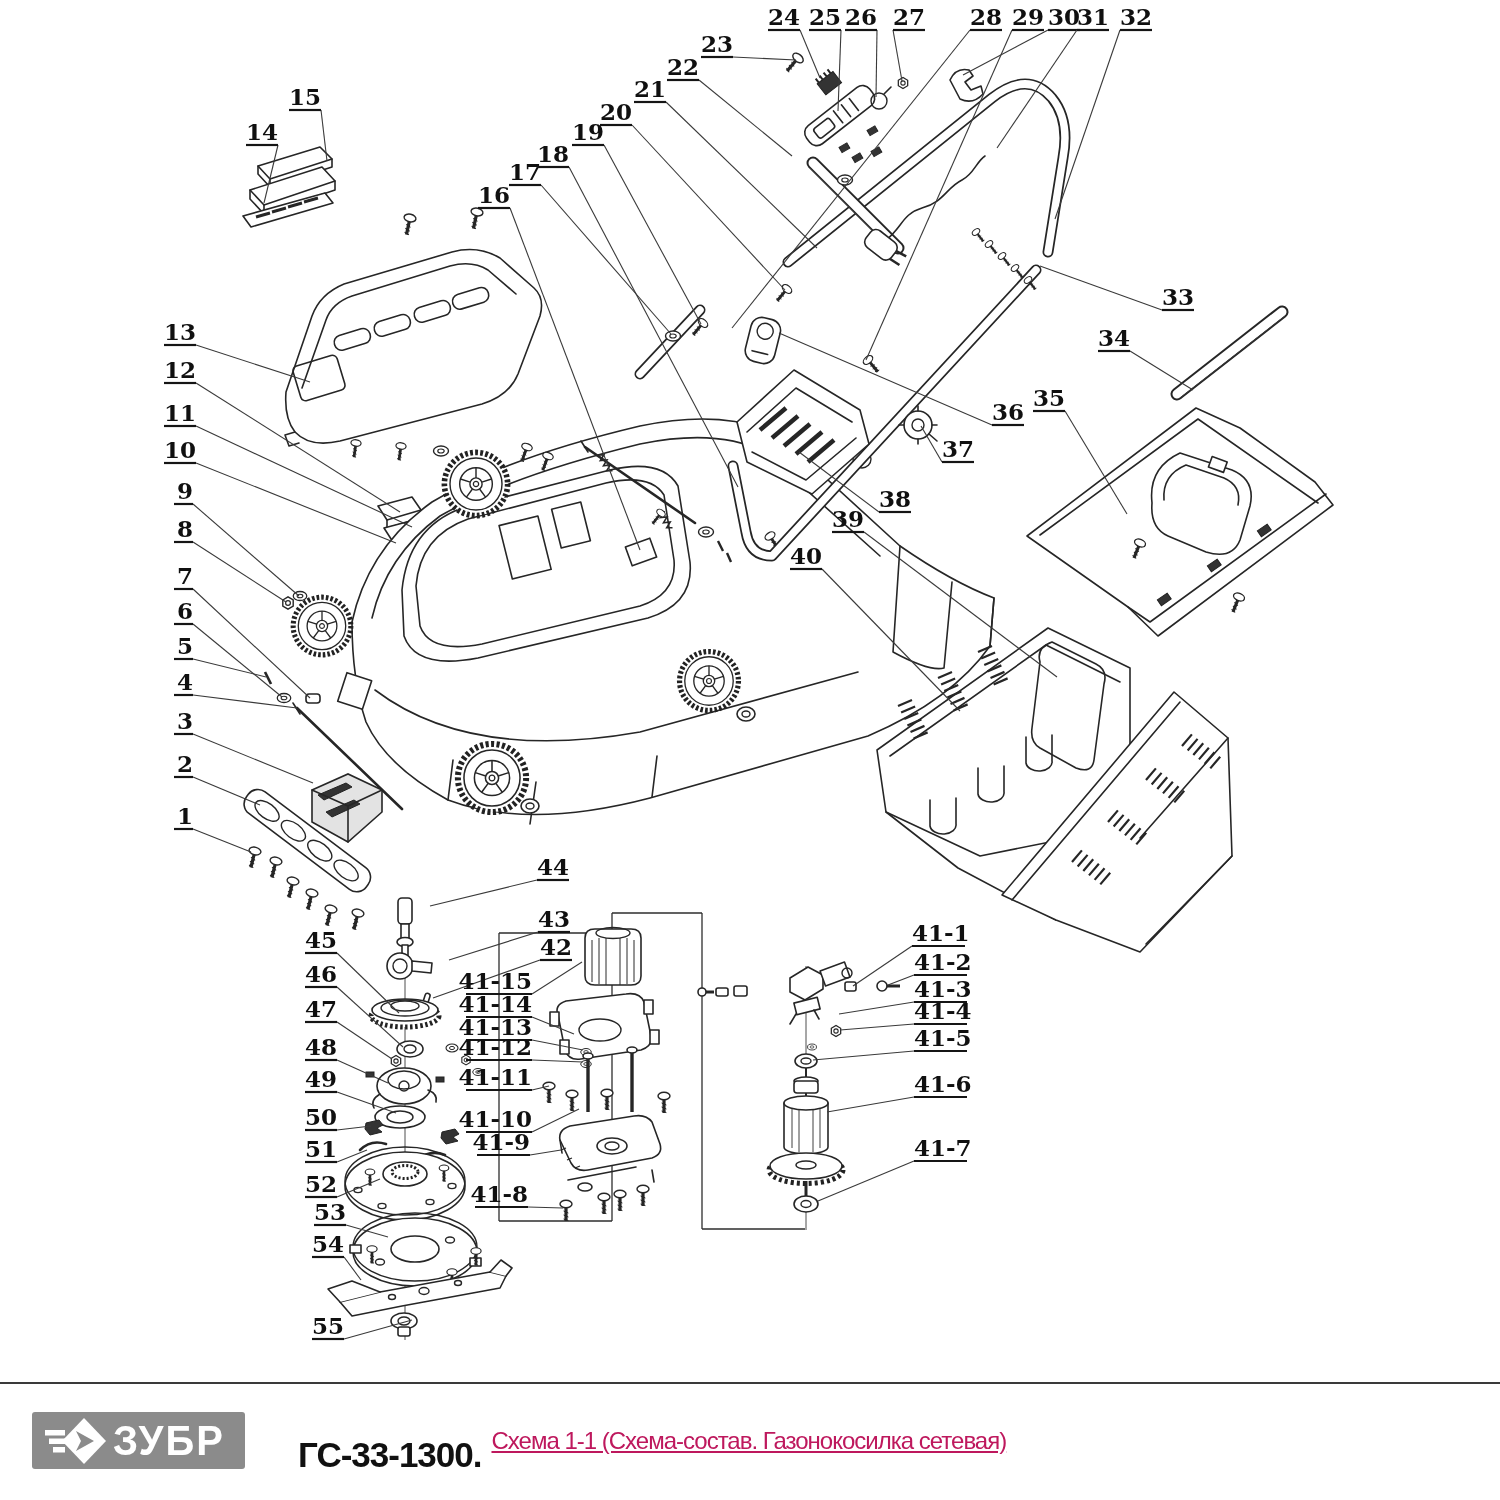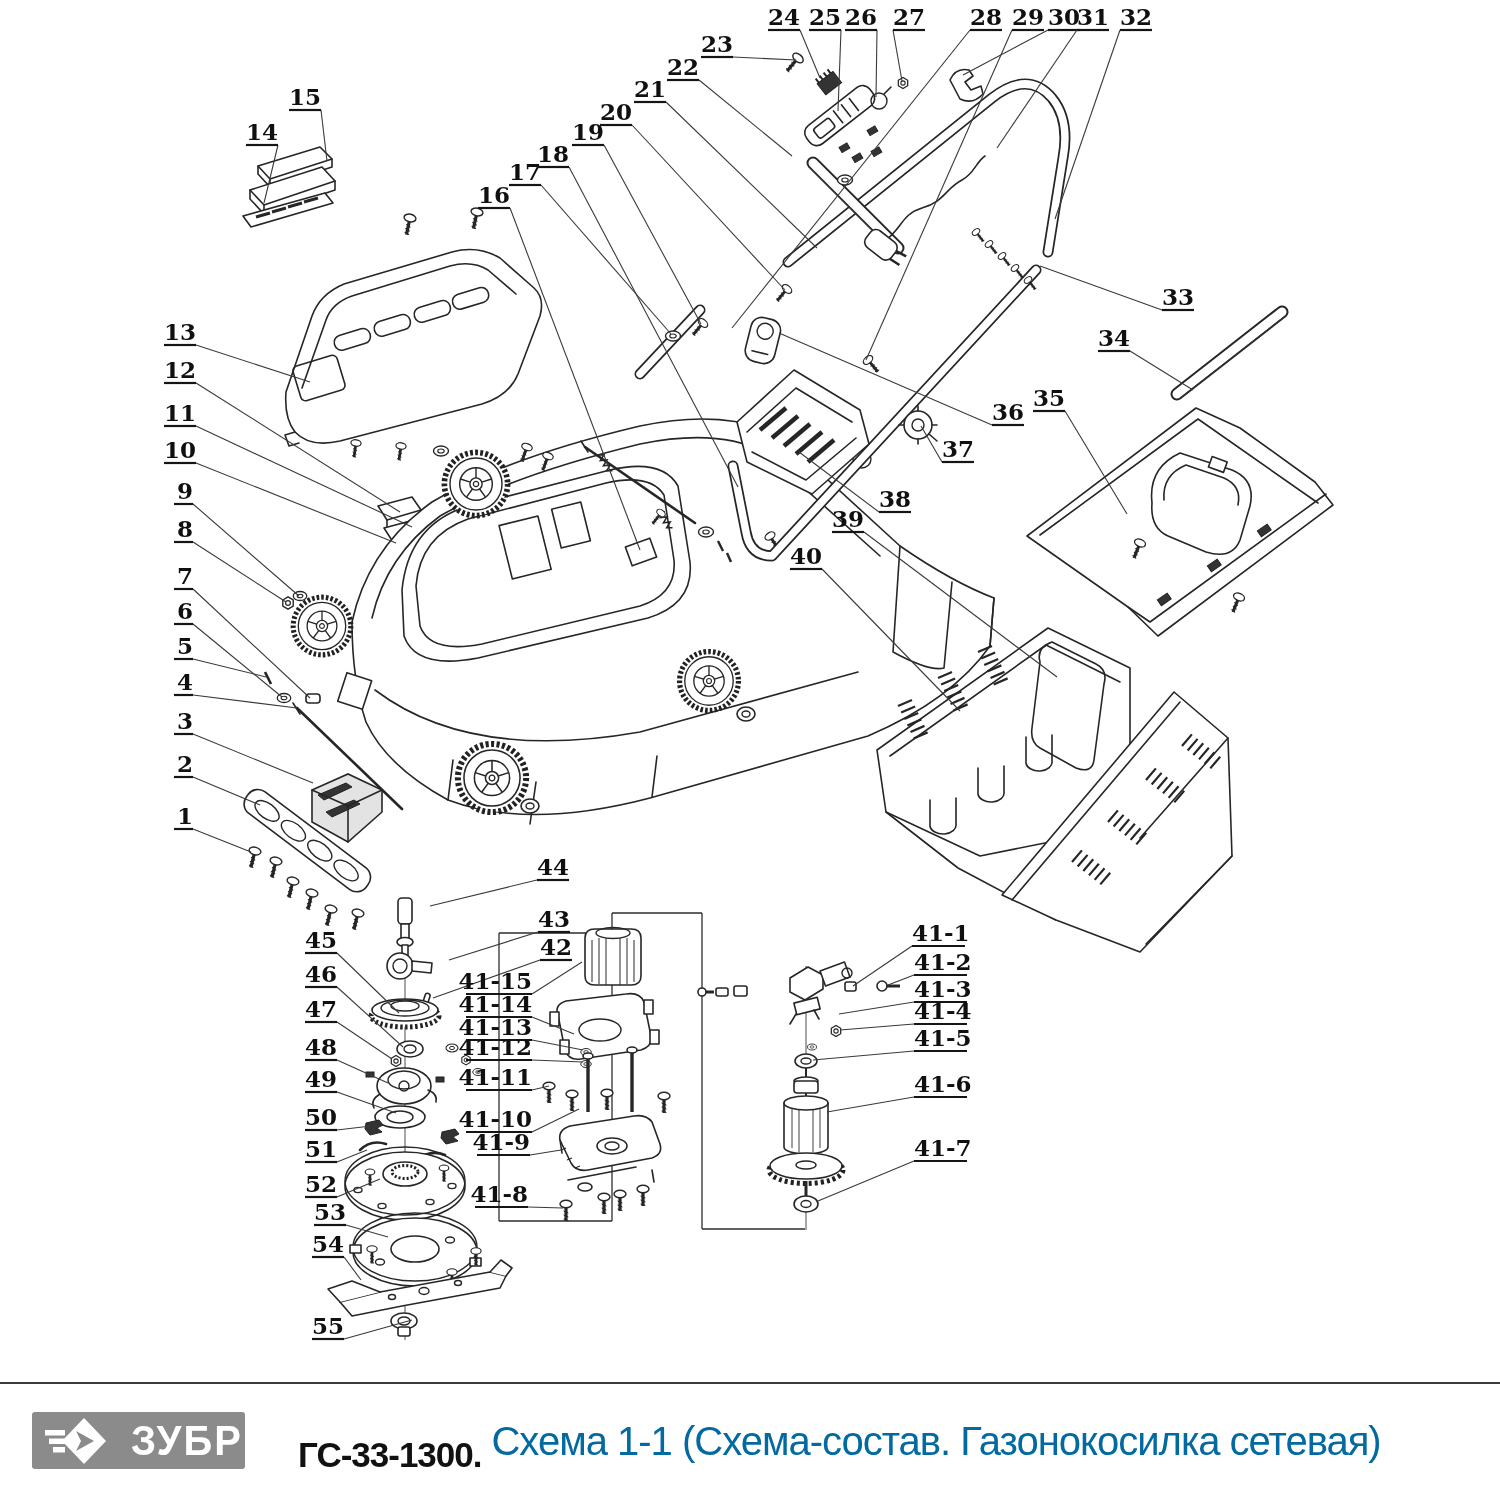--- a/index.html
+++ b/index.html
@@ -15,25 +15,25 @@
   .dk{fill:#333;stroke:#222;stroke-width:1;}
   .tube-o{stroke:#262626;stroke-width:11;fill:none;stroke-linecap:round;stroke-linejoin:round;}
   .tube-i{stroke:#ffffff;stroke-width:7.5;fill:none;stroke-linecap:round;stroke-linejoin:round;}
   .bar-o{stroke:#262626;stroke-width:13;fill:none;stroke-linecap:round;}
   .bar-i{stroke:#ffffff;stroke-width:9;fill:none;stroke-linecap:round;}
   .cl{stroke:#3a3a3a;stroke-width:0.9;fill:none;}
   .box{stroke:#2e2e2e;stroke-width:1.3;fill:none;}
   #divider{position:absolute;left:0;top:1382px;width:1500px;height:2px;background:#3a3a3a;}
   #footer{position:absolute;left:0;top:1398px;width:1500px;height:100px;}
   .badge{position:absolute;left:32px;top:14px;width:213px;height:57px;border-radius:3px;
-         display:flex;align-items:center;gap:23px;padding-left:12px;box-sizing:border-box;background:#8b8b8b;}
+         display:flex;align-items:center;gap:5px;padding-left:12px;box-sizing:border-box;background:#8b8b8b;}
   .badge .brand{color:#fff;font-weight:bold;font-size:40px;letter-spacing:2px;transform:scaleY(1.05);}
   .title{position:absolute;left:298px;top:10px;height:66px;display:flex;align-items:center;white-space:nowrap;}
   .title .model{font-weight:bold;color:#111;font-size:35px;letter-spacing:-1px;margin-top:28px;}
-  .title .desc{color:#0369a1;font-size:40px;margin-left:10px;letter-spacing:-1px;}
+  .title .desc{color:#be185d;font-size:24px;margin-left:10px;letter-spacing:-1px;text-decoration:underline;}
 </style>
 </head>
 <body>
 
 <div id="stage">
 <svg id="diagram" width="1500" height="1500" viewBox="0 0 1500 1500" xmlns="http://www.w3.org/2000/svg">
   <defs>
     <g id="scr">
       <ellipse cx="0" cy="0" rx="6" ry="3.8" fill="#fff" stroke="#262626" stroke-width="1.4"></ellipse>
       <path d="M0,3.5 V17" stroke="#262626" stroke-width="3.2" fill="none"></path>

